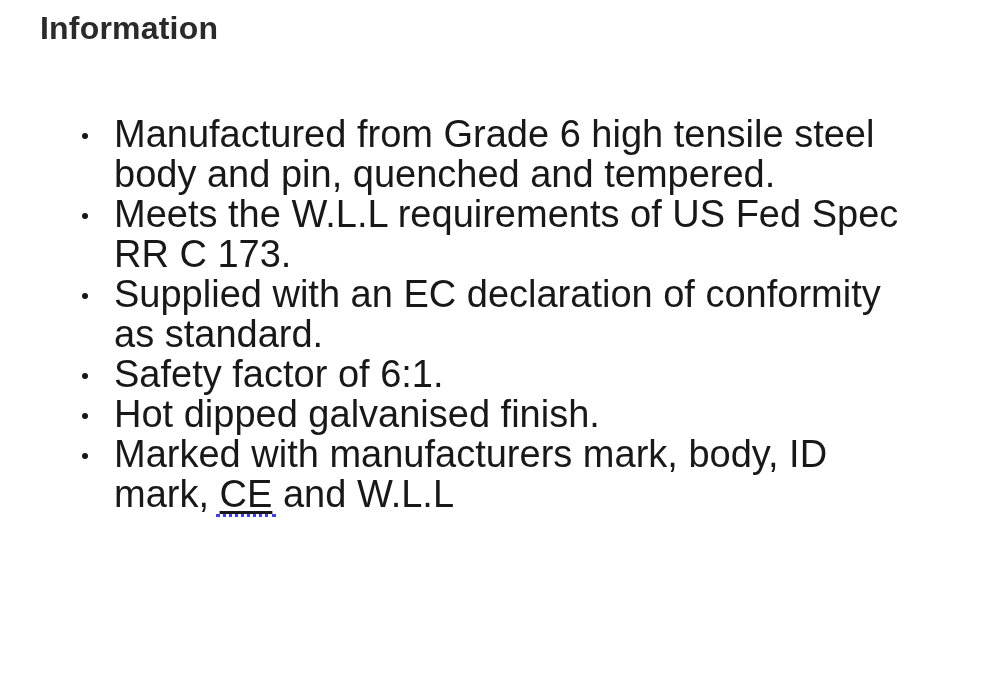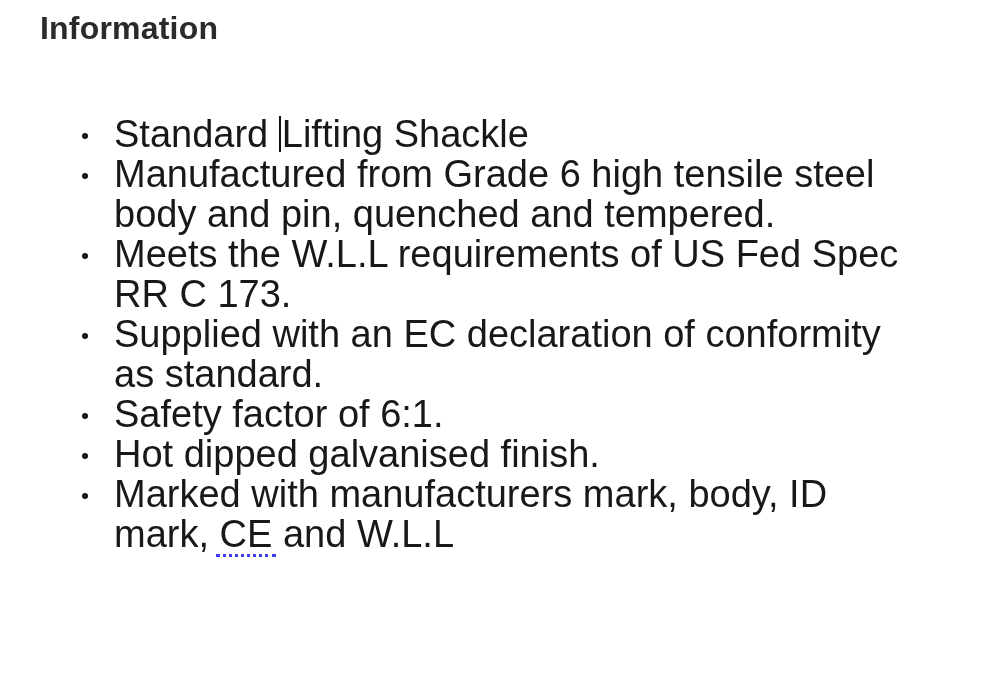--- a/index.html
+++ b/index.html
@@ -54,34 +54,34 @@
     margin-right: 1px;
   }
   .squiggle-wrap {
     display: inline-block;
     padding: 0 4px 3px 4px;
     margin: 0 -4px;
     border-bottom: 3px dotted #3d3df5;
     line-height: 34px;
   }
   .underlined {
+    text-decoration: underline;
     text-decoration-thickness: 2.5px;
     text-underline-offset: 4px;
   }
 </style>
 </head>
 <body>
 
 <div class="editor">
 
   <h2 class="heading">Information</h2>
 
   <ul class="bullets">
 
-    <li><span>Standard </span><span class="caret"></span><span>Lifting Shackle</span></li>
 
     <li><span>Manufactured from Grade 6 high tensile steel
 body and pin, quenched and tempered.</span></li>
 
 
     <li><span>Meets the W.L.L requirements of US Fed Spec
 RR C 173.</span></li>
 
     <li><span>Supplied with an EC declaration of conformity
 as standard.</span></li>

